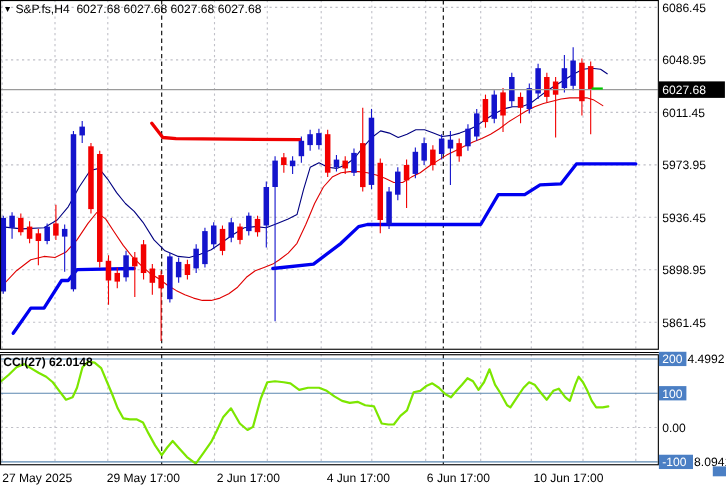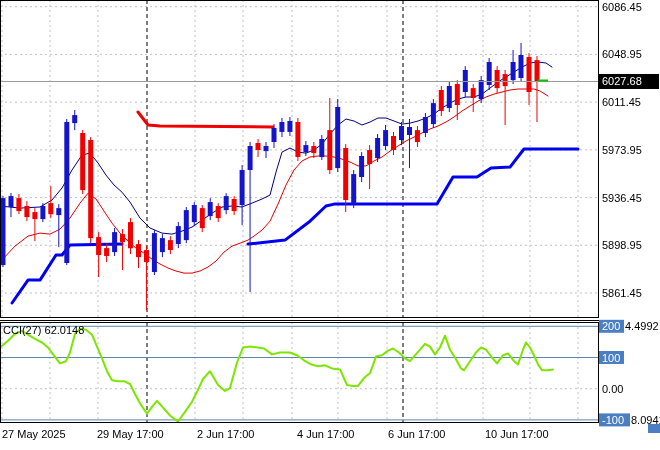--- a/index.html
+++ b/index.html
@@ -1,21 +1,21 @@
 <!DOCTYPE html>
 <html><head>
 <meta charset="utf-8">
 <style>
   html,body{margin:0;padding:0;background:#fff;}
   #stage{position:relative;width:660px;height:450px;background:#fff;overflow:hidden;
          font-family:"Liberation Sans",sans-serif;}
   #chart-svg{position:absolute;left:0;top:0;}
   .overlay-label{position:absolute;font-size:11px;color:#000;white-space:pre;}
   #title-label{left:3px;top:3px;}
-  #cci-label{left:3px;top:324px;}
+  #cci-label{left:3px;top:324px;font-weight:bold;}
   .tri{font-size:8px;vertical-align:1px;}
 </style>
 </head>
 <body>
 
 <div id="stage">
   <svg id="chart-svg" width="660" height="450">
       <defs>
         <clipPath id="cm">
           <rect x="0" y="0" width="598" height="317"></rect>
@@ -245,14 +245,15 @@
       <g font-size="11" font-family="&quot;Liberation Sans&quot;,sans-serif" fill="#000000">
         <text x="2" y="438">27 May 2025</text>
         <text x="97" y="438">29 May 17:00</text>
         <text x="197" y="438">2 Jun 17:00</text>
         <text x="297" y="438">4 Jun 17:00</text>
         <text x="388" y="438">6 Jun 17:00</text>
         <text x="485" y="438">10 Jun 17:00</text>
       </g>
       <rect x="648" y="424" width="12" height="9" fill="#4b7fc4"></rect>
     </svg>
+  <div id="title-label" class="overlay-label"><span class="tri">▼</span> <span>S&amp;P.fs,H4</span>  <span>6027.68 6027.68 6027.68 6027.68</span></div>
   <div id="cci-label" class="overlay-label">CCI(27) 62.0148</div>
 </div>
 
 </body></html>

